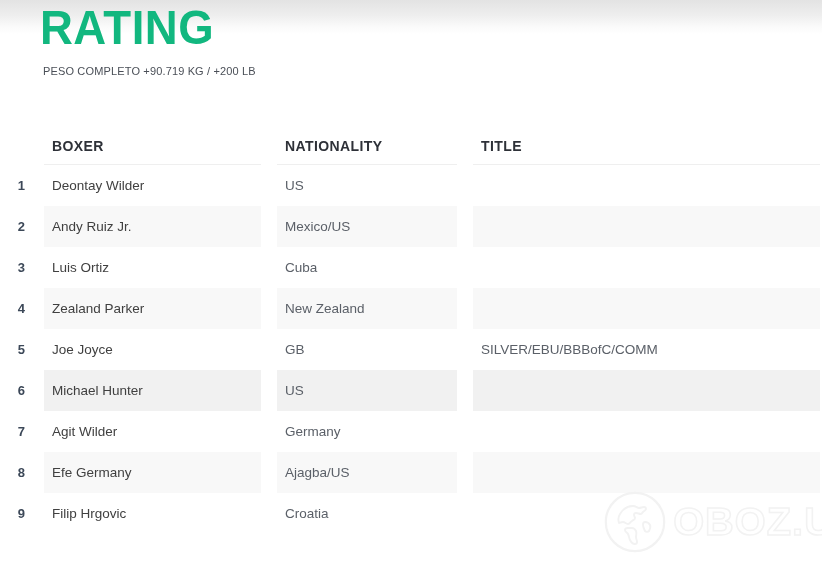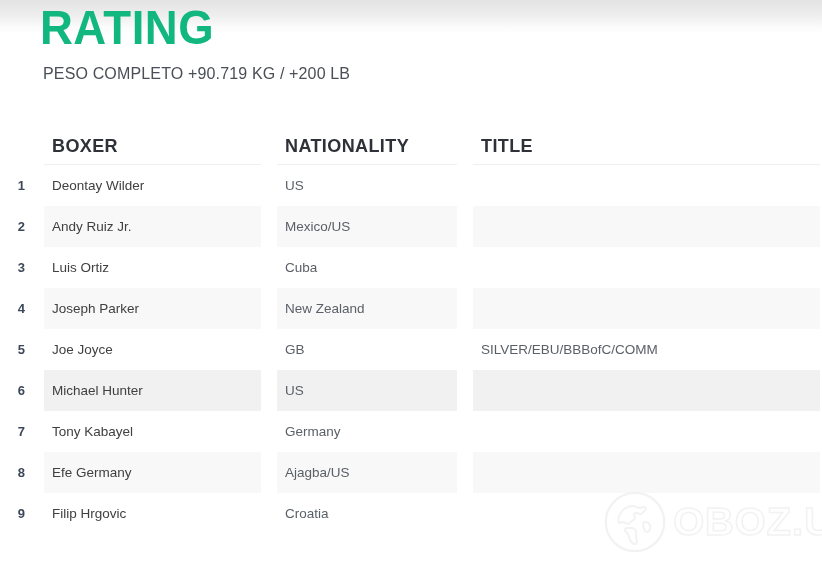--- a/index.html
+++ b/index.html
@@ -44,21 +44,21 @@
     letter-spacing: 0.5px;
     color: #12b77f;
     transform: scaleX(0.93);
     transform-origin: left center;
   }
 
   .subtitle {
     position: absolute;
     left: 43px;
     top: 65px;
-    font-size: 16px;
+    font-size: 11px;
     color: #4a4f57;
     letter-spacing: 0.15px;
   }
 
   
   .rating-table {
     position: absolute;
     left: 0;
     top: 128px;
     width: 822px;
@@ -83,21 +83,21 @@
     height: 100%;
   }
 
   
   thead th {
     height: 36px;
     text-align: left;
   }
   thead th .th-inner {
     font-family: "Liberation Sans Narrow", "Liberation Sans", sans-serif;
-    font-size: 18px;
+    font-size: 14px;
     font-weight: bold;
     letter-spacing: 0.4px;
     color: #2e3138;
     padding: 0 0 0 8px;
     line-height: 36px;
     border-bottom: 1px solid #efefef;
     margin-right: 16px;
   }
   thead th.h-num .th-inner {
     border-bottom: none;
@@ -239,21 +239,21 @@
         <td class="td-nat">
             <span class="cell-inner">Cuba</span>
           </td>
         <td class="td-title">
             <span class="cell-inner"></span>
           </td>
       </tr>
       <tr class="shade">
         <td class="td-num">4</td>
         <td class="td-boxer">
-            <span class="cell-inner">Joseph Parker</span>
+            <span class="cell-inner">Zealand Parker</span>
           </td>
         <td class="td-nat">
             <span class="cell-inner">New Zealand</span>
           </td>
         <td class="td-title">
             <span class="cell-inner"></span>
           </td>
       </tr>
       <tr>
         <td class="td-num">5</td>
@@ -275,21 +275,21 @@
         <td class="td-nat">
             <span class="cell-inner">US</span>
           </td>
         <td class="td-title">
             <span class="cell-inner"></span>
           </td>
       </tr>
       <tr>
         <td class="td-num">7</td>
         <td class="td-boxer">
-            <span class="cell-inner">Tony Kabayel</span>
+            <span class="cell-inner">Agit Wilder</span>
           </td>
         <td class="td-nat">
             <span class="cell-inner">Germany</span>
           </td>
         <td class="td-title">
             <span class="cell-inner"></span>
           </td>
       </tr>
       <tr class="shade">
         <td class="td-num">8</td>

